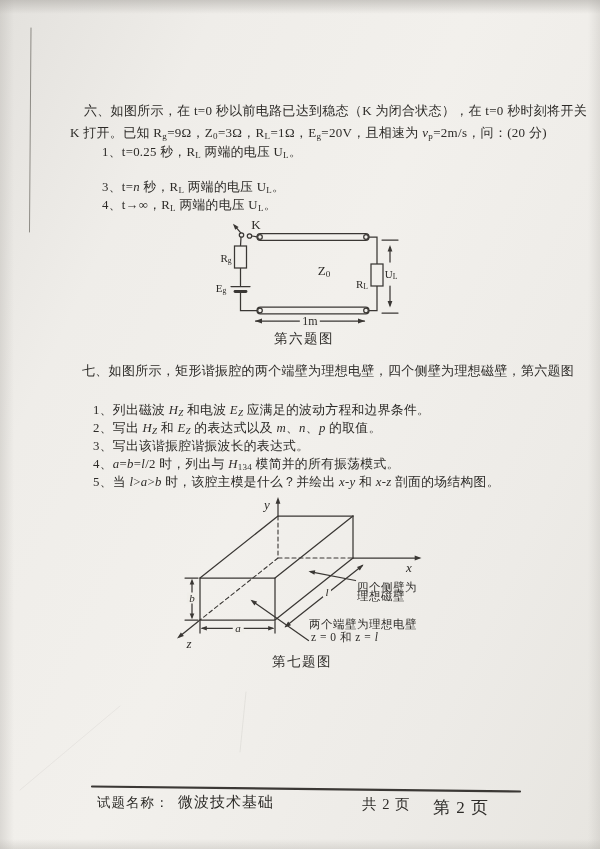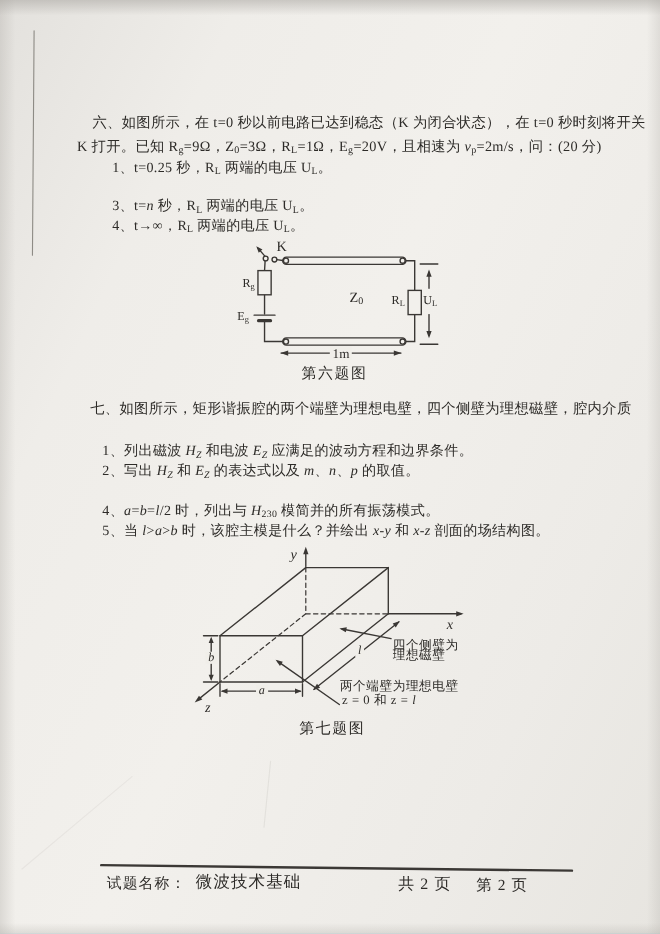--- a/index.html
+++ b/index.html
@@ -176,40 +176,41 @@
   <div class="txt" style="left:84px;top:103px;">六、如图所示，在 t=0 秒以前电路已达到稳态（K 为闭合状态），在 t=0 秒时刻将开关</div>
   <div class="txt" style="left:70px;top:125px;">K 打开。已知 R<sub>g</sub>=9Ω，Z<sub>0</sub>=3Ω，R<sub>L</sub>=1Ω，E<sub>g</sub>=20V，且相速为 <i>v</i><sub>p</sub>=2m/s，问：(20 分)</div>
   <div class="txt item" style="left:102px;top:145px;">1、t=0.25 秒，R<sub>L</sub> 两端的电压 U<sub>L</sub>。</div>
   <div class="txt item" style="left:102px;top:180px;">3、t=<i>n</i> 秒，R<sub>L</sub> 两端的电压 U<sub>L</sub>。</div>
   <div class="txt item" style="left:102px;top:197.5px;">4、t→∞，R<sub>L</sub> 两端的电压 U<sub>L</sub>。</div>
 
   <div class="lbl c" style="left:256px;top:224px;font-size:13px;">K</div>
   <div class="lbl c" style="left:226px;top:258px;">R<sub>g</sub></div>
   <div class="lbl c" style="left:221px;top:288px;">E<sub>g</sub></div>
   <div class="lbl c" style="left:312px;top:270px;font-size:13px;margin-left:12px;">Z<sub>0</sub></div>
-  <div class="lbl c" style="left:362px;top:274px;">R<sub>L</sub></div>
+  <div class="lbl c" style="left:362px;top:284px;">R<sub>L</sub></div>
   <div class="lbl c" style="left:391px;top:274px;">U<sub>L</sub></div>
   <div class="lbl c bg" style="left:310px;top:321px;font-size:12px;">1m</div>
   <div class="lbl c cap" style="left:304px;top:339px;">第六题图</div>
 
-  <div class="txt" style="left:82px;top:363px;">七、如图所示，矩形谐振腔的两个端壁为理想电壁，四个侧壁为理想磁壁，腔内介质</div>
+  <div class="txt" style="left:82px;top:363px;">七、如图所示，矩形谐振腔的两个端壁为理想电壁，四个侧壁为理想磁壁，第六题图</div>
   <div class="txt item" style="left:93px;top:402.5px;">1、列出磁波 <i>H<sub>Z</sub></i> 和电波 <i>E<sub>Z</sub></i> 应满足的波动方程和边界条件。</div>
   <div class="txt item" style="left:93px;top:420.5px;">2、写出 <i>H<sub>Z</sub></i> 和 <i>E<sub>Z</sub></i> 的表达式以及 <i>m</i>、<i>n</i>、<i>p</i> 的取值。</div>
-  <div class="txt item" style="left:93px;top:456.5px;">4、<i>a</i>=<i>b</i>=<i>l</i>/2 时，列出与 <i>H</i><sub>230</sub> 模简并的所有振荡模式。</div>
+  <div class="txt item" style="left:93px;top:438.5px;">3、写出该谐振腔谐振波长的表达式。</div>
+  <div class="txt item" style="left:93px;top:456.5px;">4、<i>a</i>=<i>b</i>=<i>l</i>/2 时，列出与 <i>H</i><sub>134</sub> 模简并的所有振荡模式。</div>
   <div class="txt item" style="left:93px;top:475px;">5、当 <i>l</i>&gt;<i>a</i>&gt;<i>b</i> 时，该腔主模是什么？并绘出 <i>x</i>-<i>y</i> 和 <i>x</i>-<i>z</i> 剖面的场结构图。</div>
 
   <div class="lbl c var" style="left:267px;top:504px;font-size:13px;">y</div>
   <div class="lbl c var" style="left:409px;top:567px;font-size:13px;">x</div>
   <div class="lbl c var" style="left:189px;top:643px;font-size:13px;">z</div>
   <div class="lbl c var bg" style="left:192px;top:598px;">b</div>
   <div class="lbl c var bg" style="left:238px;top:628px;">a</div>
   <div class="lbl c var bg" style="left:327px;top:592px;">l</div>
   <div class="lbl note" style="left:357px;top:582px;">四个侧壁为</div>
   <div class="lbl note" style="left:357px;top:590.5px;">理想磁壁</div>
   <div class="lbl note" style="left:309px;top:618.5px;">两个端壁为理想电壁</div>
   <div class="lbl note" style="left:311px;top:632px;">z = 0 和 z = <i>l</i></div>
   <div class="lbl c cap" style="left:302px;top:662px;">第七题图</div>
 
   <div class="lbl foot" style="left:97px;top:796px;font-size:13.5px;">试题名称：</div>
   <div class="lbl foot" style="left:178px;top:795px;font-size:15px;text-align:center;">微波技术基础</div>
   <div class="lbl foot" style="left:362px;top:797px;font-size:14.5px;">共 2 页</div>
-  <div class="lbl foot" style="left:433px;top:798.5px;font-size:14px;">第 2 页</div>
+  <div class="lbl foot" style="left:433px;top:798.5px;font-size:17px;">第 2 页</div>
 </div>
 
 </body></html>

